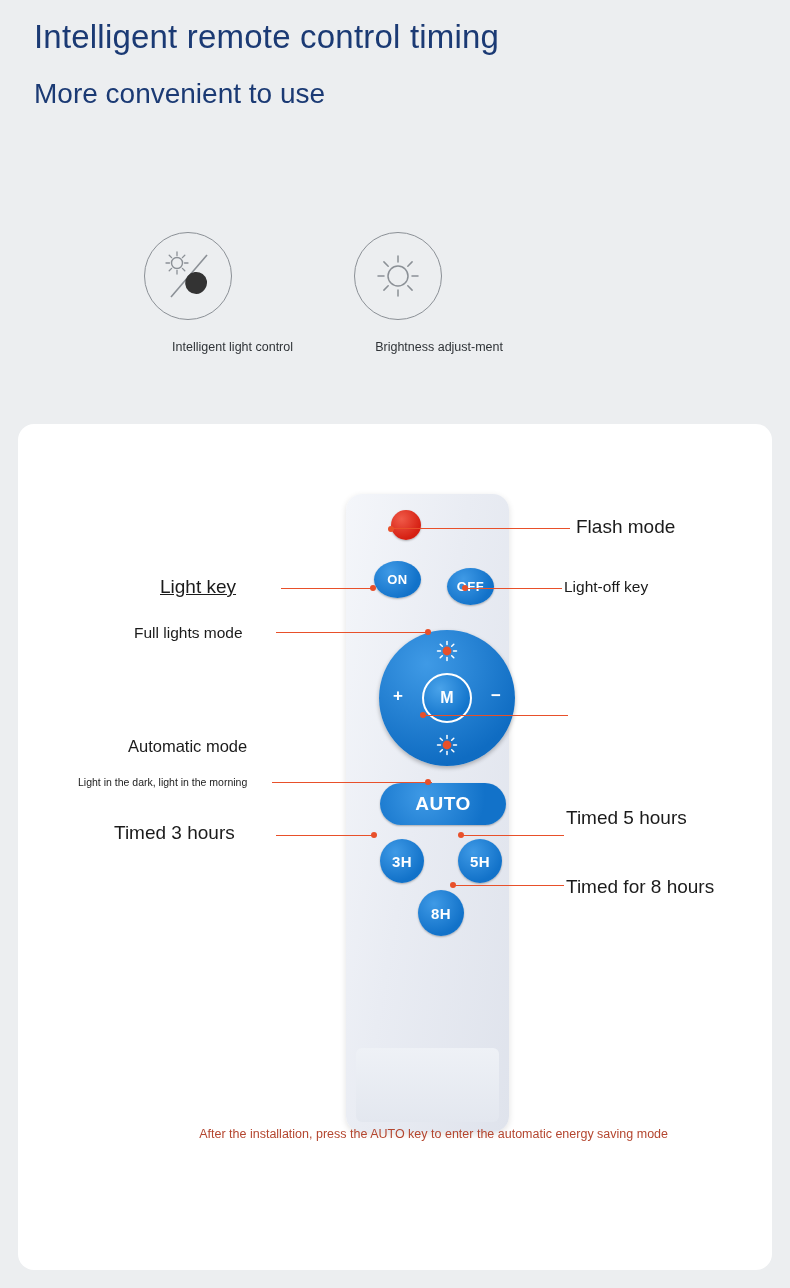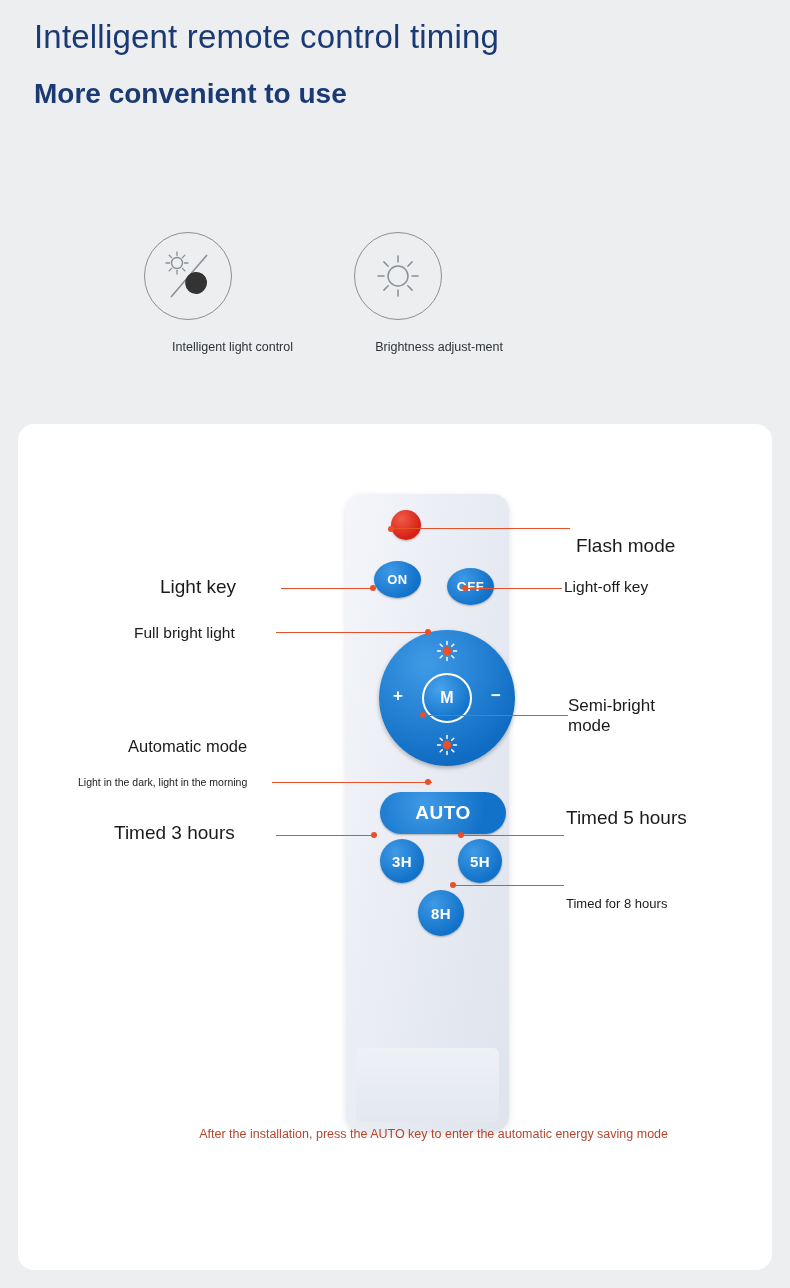--- a/index.html
+++ b/index.html
@@ -26,21 +26,21 @@
     font-size: 33px;
     line-height: 41px;
     color: #1b3a74;
     font-weight: 400;
     letter-spacing: 0.2px;
   }
   .subtitle {
     font-size: 28px;
     line-height: 34px;
     color: #1b3a74;
-    font-weight: 700;
+    font-weight: 400;
     margin-top: 20px;
   }
 
   
   .features {
     position: absolute;
     top: 232px;
     left: 0;
     width: 790px;
     display: flex;
@@ -300,60 +300,59 @@
             <line x1="17.5" y1="11" x2="20.5" y2="11"></line>
             <line x1="4.2" y1="4.2" x2="6.3" y2="6.3"></line>
             <line x1="15.7" y1="15.7" x2="17.8" y2="17.8"></line>
             <line x1="17.8" y1="4.2" x2="15.7" y2="6.3"></line>
             <line x1="6.3" y1="15.7" x2="4.2" y2="17.8"></line>
           </g>
         </svg>
       </div>
     </div>
 
-    <div class="btn oval" style="left:38px; top:298px; width:126px; height:42px; font-size:19px; left:34px;">AUTO</div>
+    <div class="btn oval" style="left:38px; top:289px; width:126px; height:42px; font-size:19px; left:34px;">AUTO</div>
 
     <div class="btn" style="left:34px; top:345px; width:44px; height:44px; font-size:15px;">3H</div>
     <div class="btn" style="left:112px; top:345px; width:44px; height:44px; font-size:15px;">5H</div>
 
     <div class="btn" style="left:72px; top:396px; width:46px; height:46px; font-size:15px;">8H</div>
   </div>
 
   <div class="dot" style="left:370px; top:102px;"></div>
   <div class="line" style="left:374px; top:104px; width:178px;"></div>
-  <div class="lbl" style="left:558px; top:92px; font-size:19px;margin-top:19px;">Flash mode</div>
-
-  <div class="lbl" style="left:142px; top:152px; font-size:19px;">Light key</div>
+  <div class="lbl" style="left:558px; top:92px; font-size:19px;">Flash mode</div>
+
+  <div class="lbl" style="left:142px; top:152px; font-size:19px;text-decoration:underline;">Light key</div>
   <div class="line" style="left:263px; top:164px; width:92px;"></div>
   <div class="dot" style="left:352px; top:161px;"></div>
 
   <div class="dot" style="left:444px; top:161px;"></div>
   <div class="line" style="left:448px; top:164px; width:96px;"></div>
   <div class="lbl" style="left:546px; top:154px; font-size:15.5px;">Light-off key</div>
 
-  <div class="lbl" style="left:116px; top:200px; font-size:15.5px;">Full bright light</div>
+  <div class="lbl" style="left:116px; top:200px; font-size:15.5px;">Full lights mode</div>
   <div class="line" style="left:258px; top:208px; width:155px;"></div>
   <div class="dot" style="left:407px; top:205px;"></div>
 
   <div class="dot" style="left:402px; top:288px;"></div>
   <div class="line" style="left:406px; top:291px; width:144px;"></div>
-  <div class="lbl" style="left:550px; top:272px; font-size:17px; line-height:20px; width:120px;">Semi-bright mode</div>
 
   <div class="lbl" style="left:110px; top:313px; font-size:16.5px;">Automatic mode</div>
   <div class="lbl" style="left:60px; top:352px; font-size:10.5px;">Light in the dark, light in the morning</div>
   <div class="line" style="left:254px; top:358px; width:160px;"></div>
   <div class="dot" style="left:407px; top:355px;"></div>
 
   <div class="lbl" style="left:96px; top:398px; font-size:19px;">Timed 3 hours</div>
   <div class="line" style="left:258px; top:411px; width:98px;"></div>
   <div class="dot" style="left:353px; top:408px;"></div>
 
   <div class="dot" style="left:440px; top:408px;"></div>
   <div class="line" style="left:444px; top:411px; width:102px;"></div>
   <div class="lbl" style="left:548px; top:383px; font-size:19px;">Timed 5 hours</div>
 
   <div class="dot" style="left:432px; top:458px;"></div>
   <div class="line" style="left:436px; top:461px; width:110px;"></div>
-  <div class="lbl" style="left:548px; top:472px; font-size:13px;">Timed for 8 hours</div>
+  <div class="lbl" style="left:548px; top:452px; font-size:19px;">Timed for 8 hours</div>
 
   <div class="note1">After the installation, press the AUTO key to enter the automatic energy saving mode</div>
 
 </div>
 
 </body></html>

